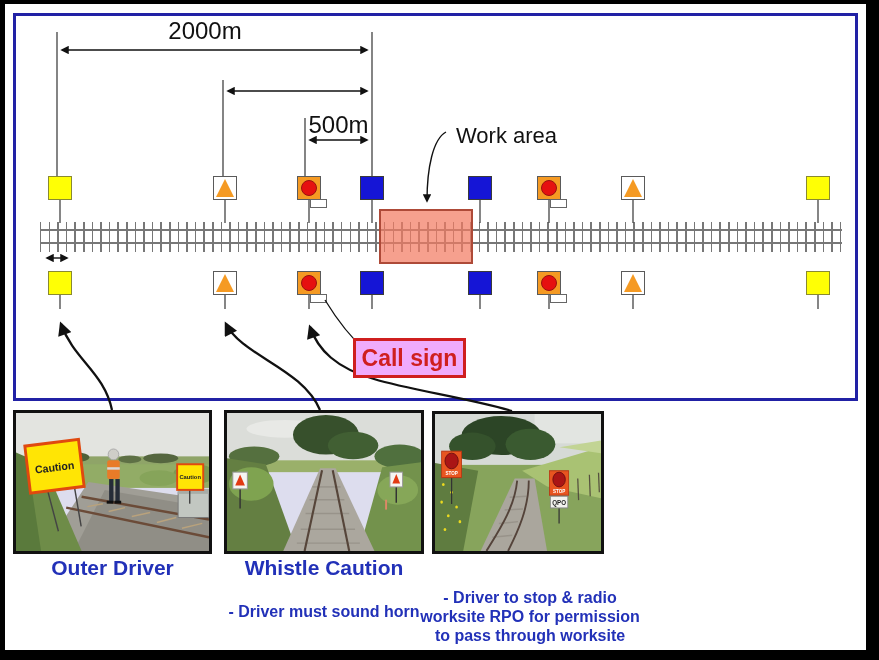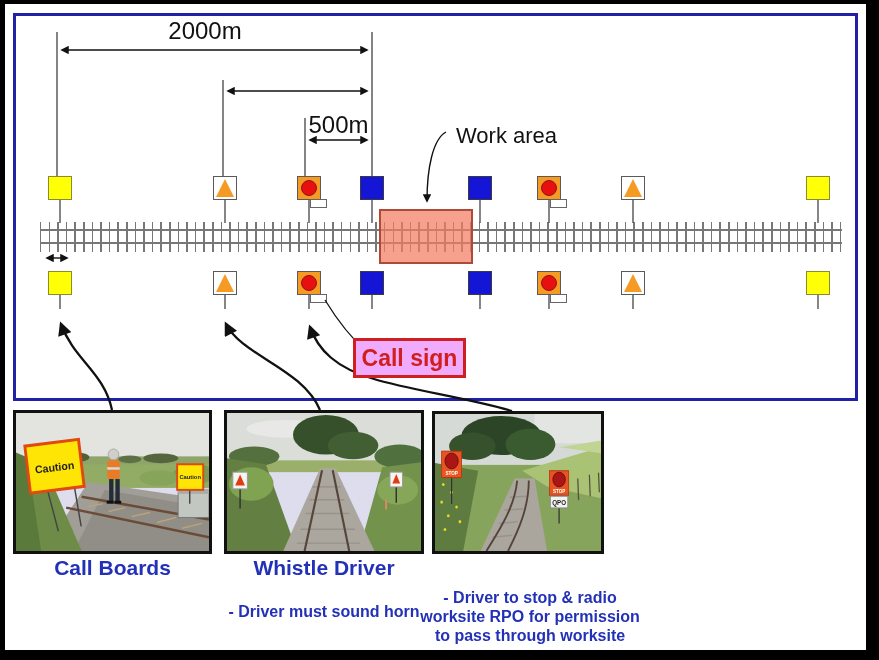--- a/index.html
+++ b/index.html
@@ -297,21 +297,21 @@
         <line x1="149.5" y1="96" x2="149.5" y2="112" stroke="#333" stroke-width="1.5"></line>
         <rect x="138" y="58" width="23" height="25" fill="#E85520" stroke="#B83512"></rect>
         <circle cx="149.5" cy="67" r="7.5" fill="#AA1515" stroke="#6E0E0E"></circle>
         <text x="149.5" y="80.5" text-anchor="middle" font-size="5.5" font-weight="bold" fill="#FFF" font-family="Liberation Sans, sans-serif">STOP</text>
         <rect x="139" y="84" width="21" height="12" fill="#F2F2EE" stroke="#888"></rect>
         <text x="149.5" y="93.5" text-anchor="middle" font-size="7.5" font-weight="bold" fill="#222" font-family="Liberation Sans, sans-serif">QPO</text>
       </g>
     </svg>
   </div>
 
-  <div class="caption" style="left:13px;width:199px;">Call Boards</div>
-  <div class="caption" style="left:224px;width:200px;">Whistle Driver</div>
+  <div class="caption" style="left:13px;width:199px;">Outer Driver</div>
+  <div class="caption" style="left:224px;width:200px;">Whistle Caution</div>
   <div class="subtitle" style="left:214px;width:220px;top:602px;">- Driver must sound horn</div>
   <div class="subtitle" style="left:420px;width:220px;top:588px;">
     <div>- Driver to stop &amp; radio</div>
     <div>worksite RPO for permission</div>
     <div>to pass through worksite</div>
   </div>
 </div>
 
 </body></html>

